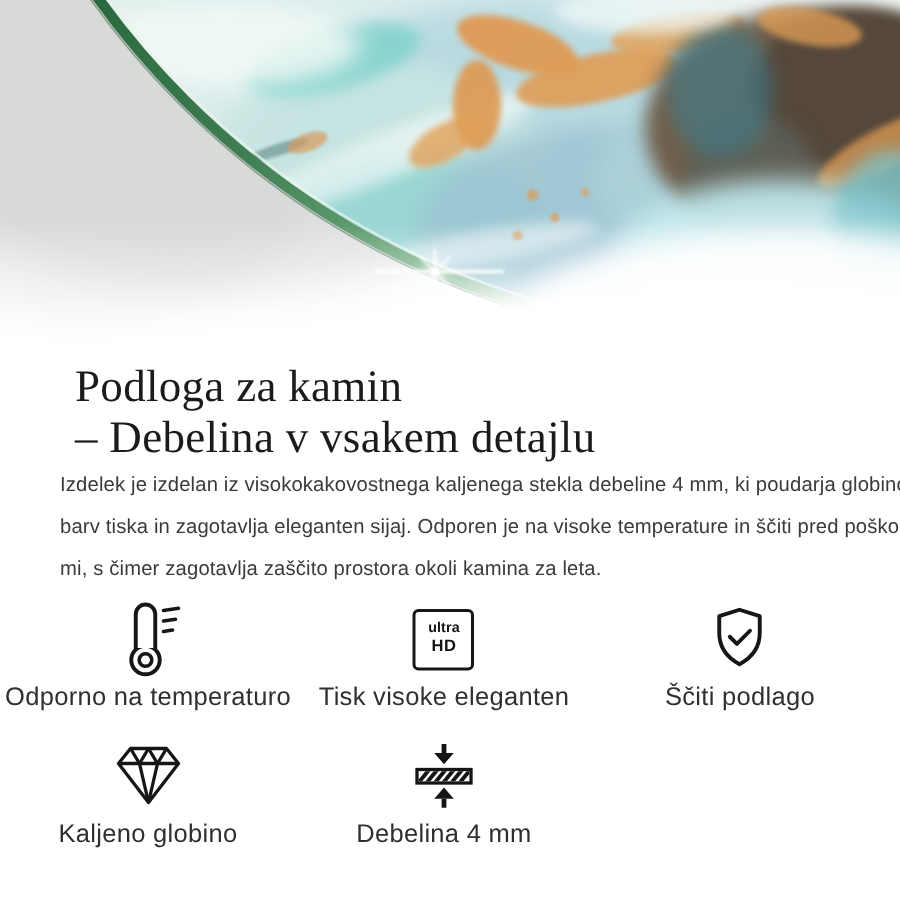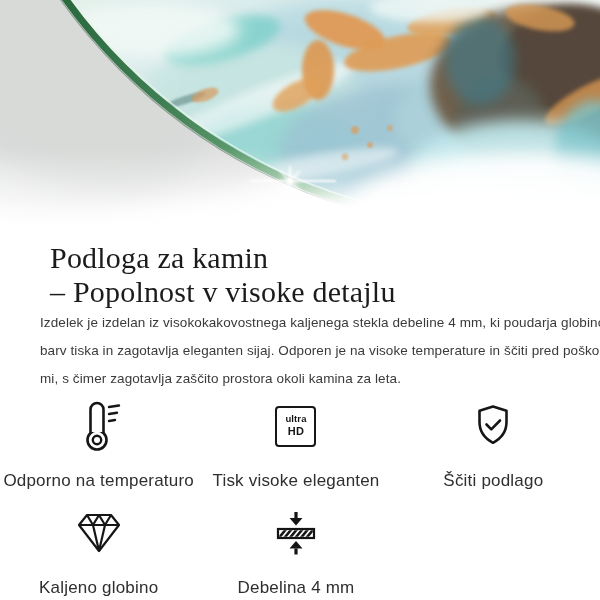--- a/index.html
+++ b/index.html
@@ -9,21 +9,21 @@
   .title{position:absolute;left:40px;top:231px;
          font-family:"Liberation Serif","DejaVu Serif",serif;
          font-size:30px;line-height:34px;color:#1b1b1b;font-weight:400;
          letter-spacing:.2px;white-space:nowrap;}
   .title span{display:block;}
   .desc{position:absolute;left:40px;top:309px;width:530px;
         font-size:13.5px;line-height:28px;color:#3a3a3a;letter-spacing:.1px;}
   .desc div{white-space:nowrap;}
   .features{position:absolute;left:0;top:400px;width:592px;
             display:grid;grid-template-columns:repeat(3,1fr);row-gap:16px;}
-  .feature{display:flex;flex-direction:column;align-items:center;gap:16px;}
+  .feature{display:flex;flex-direction:column;align-items:center;}
   .icon-box{height:52px;display:flex;align-items:center;justify-content:center;}
   .feature-label{margin-top:3px;font-size:17px;color:#2f2f2f;letter-spacing:.2px;}
   .uhd{width:37px;height:37px;border:2.6px solid #161616;border-radius:4px;
        display:flex;flex-direction:column;align-items:center;justify-content:center;color:#141414;}
   .uhd-top{font-size:9.5px;font-weight:700;line-height:10px;letter-spacing:.1px;}
   .uhd-hd{font-size:11px;font-weight:700;line-height:14px;letter-spacing:.4px;}
   svg{display:block;}
 </style>
 </head>
 <body>
@@ -127,21 +127,21 @@
   <circle cx="290" cy="181" r="2.5" fill="#ffffff"></circle>
 
   <rect x="0" y="148" width="600" height="92" fill="url(#fadeW)"></rect>
   <ellipse cx="520" cy="212" rx="170" ry="60" fill="#ffffff" opacity="0.95" filter="url(#b20)"></ellipse>
   <ellipse cx="470" cy="238" rx="240" ry="50" fill="#ffffff" filter="url(#b20)"></ellipse>
 </svg>
 </div>
 
 <h1 class="title" style="margin:10px;">
   <span>Podloga za kamin</span>
-  <span>– Popolnost v visoke detajlu</span>
+  <span>– Debelina v vsakem detajlu</span>
 </h1>
 
 <div class="desc">
   <div>Izdelek je izdelan iz visokokakovostnega kaljenega stekla debeline 4 mm, ki poudarja globino</div>
   <div>barv tiska in zagotavlja eleganten sijaj. Odporen je na visoke temperature in ščiti pred poškodba-</div>
   <div>mi, s čimer zagotavlja zaščito prostora okoli kamina za leta.</div>
 </div>
 
 <div class="features">
 

